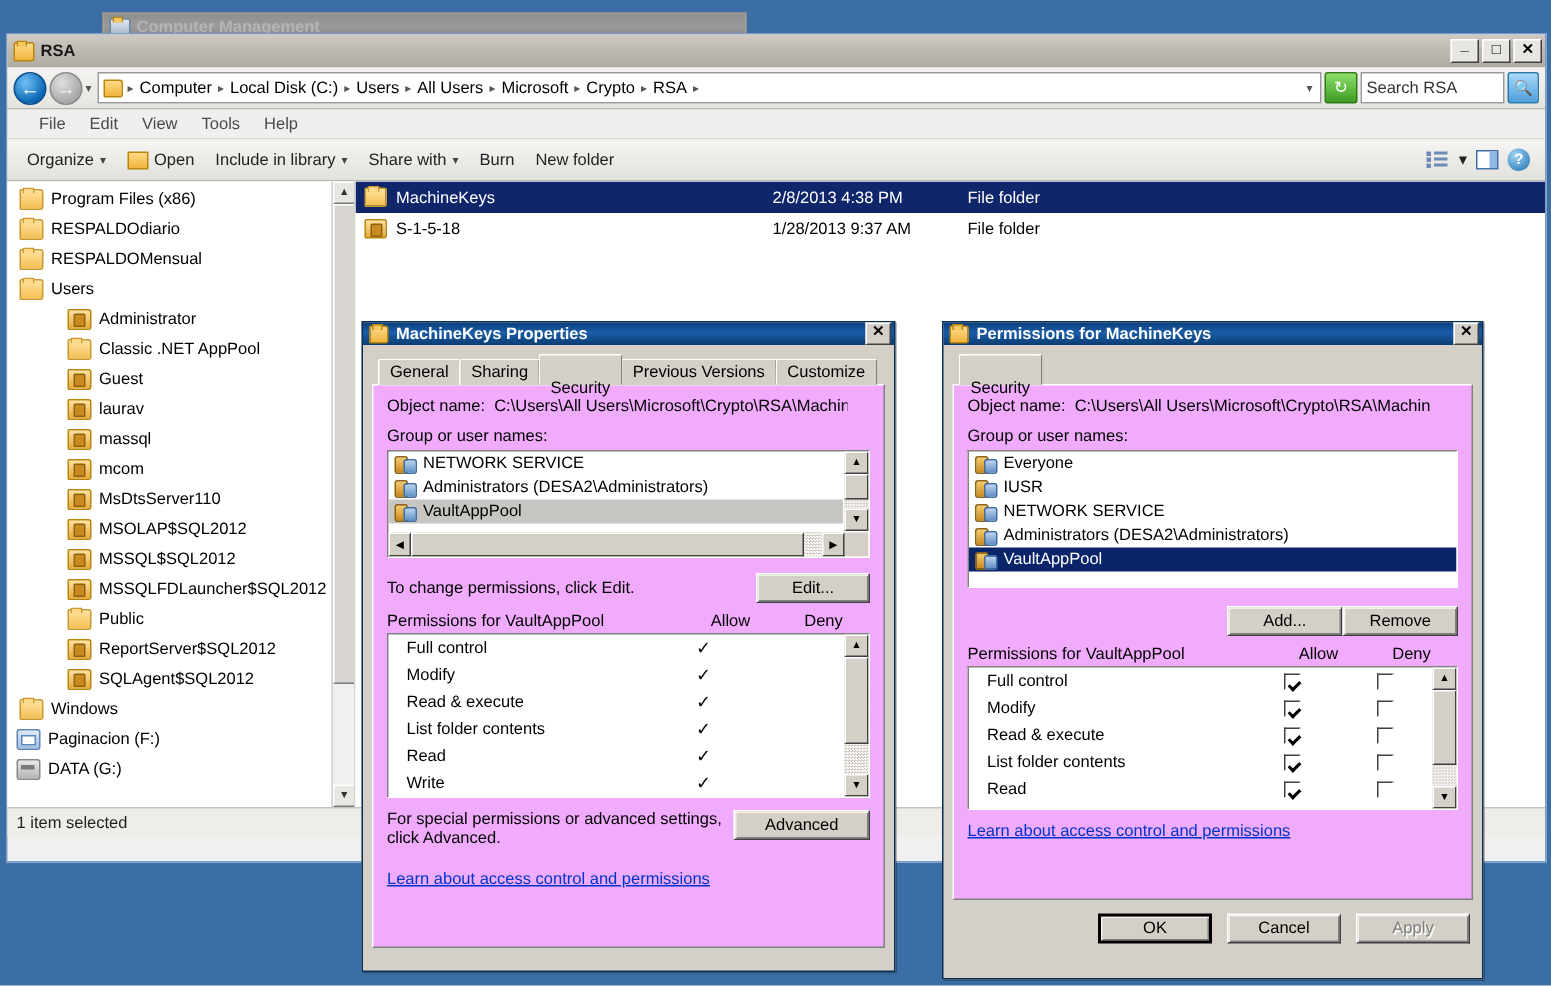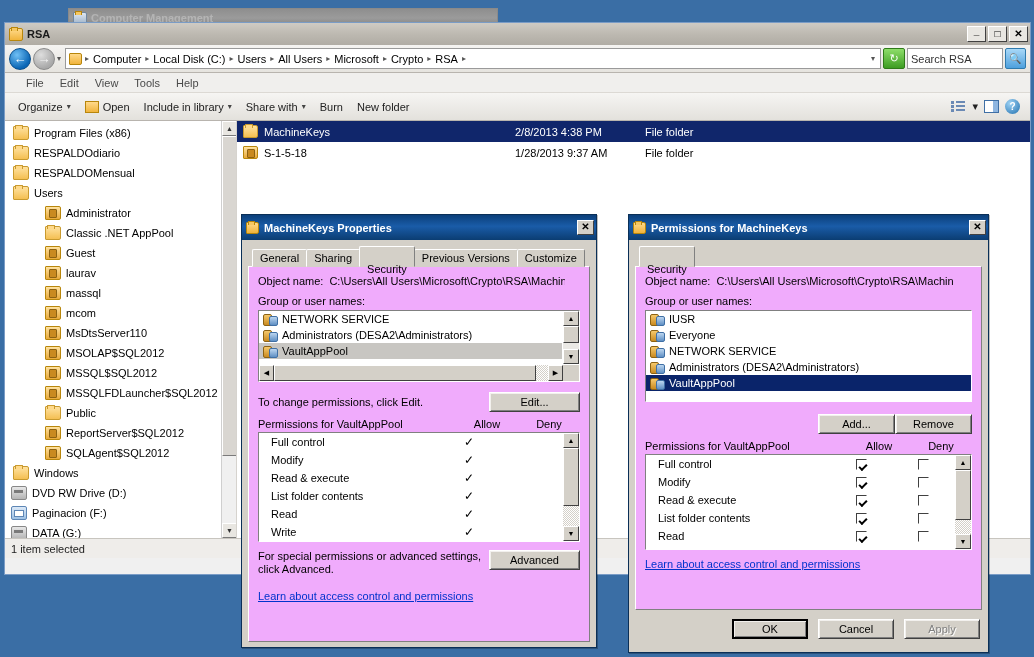--- a/index.html
+++ b/index.html
@@ -212,21 +212,21 @@
   .lrow .cell.t{width:115px;}
 
   .statusbar{
     height:20px;background:#efedea;border-top:1px solid #c8c5bf;
     display:flex;align-items:center;padding:0 6px;font-size:11px;color:#222;
   }
 
   
   .dlg { position:absolute; background:#d4d0c8; border:1px solid #0a2f57;
          box-shadow: 1px 1px 0 rgba(0,0,0,.25); }
-  .dlg .titlebar { height:25px; }
+  .dlg .titlebar { height:15px; }
   .dlg .titlebar .dico{
     width:13px;height:12px;margin-right:5px;flex:none;
     background:linear-gradient(to bottom,#ffd98a,#f0b43c);
     border:1px solid #b8860b;border-radius:1px 2px 2px 1px;position:relative;
   }
   .dlg .titlebar .dico:after{content:'';position:absolute;left:1px;top:-2px;width:5px;height:3px;
     background:#f5c762;border:1px solid #b8860b;border-bottom:none;}
   .dlgbody{ padding:6px; }
 
   .tabstrip { display:flex; align-items:flex-end; height:21px; padding-left:4px; position:relative; z-index:2;}
@@ -467,24 +467,20 @@
           </div>
           <div class="tnode indent2">
             <span class="ico lockfolder"></span>
             <span>SQLAgent$SQL2012</span>
           </div>
           <div class="tnode indent1">
             <span class="ico folder"></span>
             <span>Windows</span>
           </div>
           <div class="tnode">
-            <span class="ico drive"></span>
-            <span>DVD RW Drive (D:)</span>
-          </div>
-          <div class="tnode">
             <span class="ico netdrive"></span>
             <span>Paginacion (F:)</span>
           </div>
           <div class="tnode">
             <span class="ico drive"></span>
             <span>DATA (G:)</span>
           </div>
         </div>
       <div class="navscroll">
         <div class="sbbtn">▲</div>
@@ -569,21 +565,21 @@
         <div class="hsb">
           <div style="position:absolute;left:15px;right:31px;top:0;bottom:0;background:repeating-conic-gradient(#fff 0% 25%, #d4d0c8 0% 50%) 50%/2px 2px;"></div>
           <div class="sbar-btn" style="left:0;top:0;width:15px;height:16px;">◀</div>
           <div class="sbar-thumb" style="left:15px;top:0;width:262px;height:16px;"></div>
           <div class="sbar-btn" style="right:16px;top:0;width:15px;height:16px;">▶</div>
         </div>
       </div>
 
       <div class="frow" style="margin-top:10px;align-items:flex-start;">
         <span style="flex:1;padding-top:4px;">To change permissions, click Edit.</span>
-        <span class="btn" style="width:91px;">Edit...</span>
+        <span class="btn" style="width:76px;">Edit...</span>
       </div>
 
       <div class="permhdr">
         <span style="flex:1">Permissions for VaultAppPool</span>
         <span style="width:62px;text-align:center">Allow</span>
         <span style="width:62px;text-align:center">Deny</span>
       </div>
 
       <div class="permlist" style="height:110px;">
         <div id="prop-perms" style="margin-right:17px;">
@@ -669,25 +665,25 @@
       <div class="frow">
         <span>Object name:</span>
         <span class="objname" style="max-width:238px;">C:\Users\All Users\Microsoft\Crypto\RSA\MachineKeys</span>
       </div>
 
       <div style="margin:8px 0 3px;">Group or user names:</div>
       <div class="listbox" style="height:92px;">
         <div id="perm-groups">
             <div class="lbitem">
               <span class="usrico"></span>
-              <span>IUSR</span>
+              <span>Everyone</span>
             </div>
             <div class="lbitem">
               <span class="usrico"></span>
-              <span>Everyone</span>
+              <span>IUSR</span>
             </div>
             <div class="lbitem">
               <span class="usrico"></span>
               <span>NETWORK SERVICE</span>
             </div>
             <div class="lbitem">
               <span class="usrico"></span>
               <span>Administrators (DESA2\Administrators)</span>
             </div>
             <div class="lbitem sel-blue">

